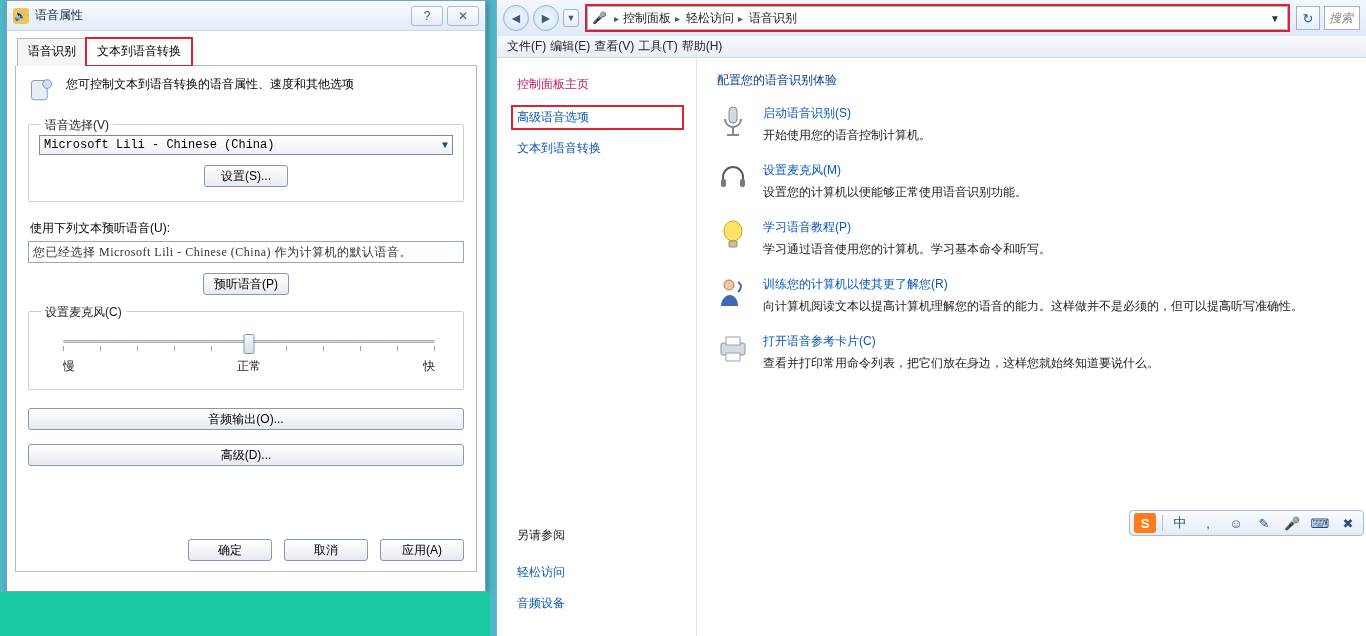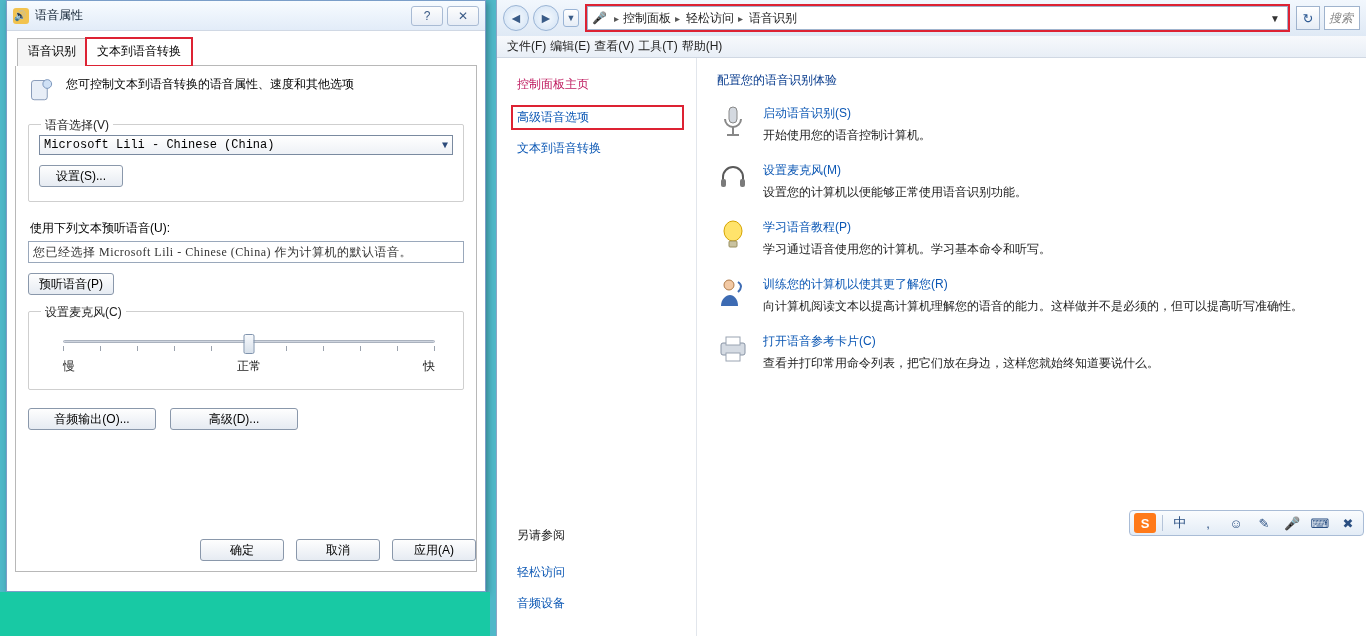--- a/index.html
+++ b/index.html
@@ -21,33 +21,33 @@
   .tab.highlight { outline: 2px solid #d23; outline-offset: -1px; }
   .tabcontent { border:1px solid #b8b8b8; border-top:none; padding: 10px 12px 34px; height: 506px; position:relative; background:#fff;}
 
   .intro { display:flex; align-items:flex-start; gap:10px; margin-bottom:18px; }
   .intro .glyph { width:28px; height:30px; }
 
   .group { border:1px solid #cfcfcf; border-radius:2px; padding: 10px 10px 14px; margin-bottom:18px; position: relative; }
   .group > .legend { position:absolute; top:-8px; left:12px; background:#fff; padding:0 4px; color:#222;}
   .combo { width:100%; height:20px; border:1px solid #7a8aa0; background: linear-gradient(#fff,#eef1f6); font-family:"Courier New",monospace; font-size:12px; padding:1px 4px; display:flex; align-items:center; justify-content:space-between;}
   .combo .arrow { font-size:10px; color:#2b4a7a;}
-  .btnrow { display:flex; justify-content:flex-start; margin-top:10px; }
+  .btnrow { display:flex; justify-content:center; margin-top:10px; }
   .btn { min-width: 84px; height:22px; border:1px solid #8a98ab; border-radius:3px; background:linear-gradient(#fefefe,#e6ebf2); padding: 0 10px; cursor:default; display:inline-flex; align-items:center; justify-content:center;}
   .btn.wide { min-width:128px; }
   .txtbox { width:100%; height:22px; border:1px solid #9aa8bb; background:#fff; padding:2px 4px; font-size:12px; font-family:"SimSun",serif; display:flex; align-items:center; color:#333; letter-spacing:0.5px;}
   .slider { position:relative; height:28px; margin:6px 18px 0 24px; }
   .slider .track { position:absolute; left:0; right:0; top:12px; height:3px; background:#cfd5df; border:1px solid #aab2be; border-radius:2px;}
   .slider .ticks { position:absolute; left:0; right:0; top:18px; display:flex; justify-content:space-between; }
   .slider .ticks span { width:1px; height:5px; background:#9aa2ad; }
   .slider .thumb { position:absolute; top:6px; left:50%; transform:translateX(-50%); width:11px; height:20px; background:linear-gradient(#f7f9fc,#d7e0ea); border:1px solid #7f93ad; border-radius:2px;}
   .sl-labels { display:flex; justify-content:space-between; margin:2px 18px 0 24px; color:#222;}
-  .pairbtns { display:flex; gap:14px; justify-content:flex-start; margin-top:8px; }
-
-  .dlg-footer { position:absolute; right:0; bottom:10px; display:flex; gap:12px; }
+  .pairbtns { display:flex; gap:14px; justify-content:center; margin-top:8px;flex-direction:column; }
+
+  .dlg-footer { position:absolute; right:12px; bottom:10px; display:flex; gap:12px; }
 
   
   .teal-strip { position:absolute; left:0; top:592px; width:490px; height:44px; background:#18c9a4; }
 
   
   .cpwin { position:absolute; left:496px; top:0; right:0; height:636px; background:#fff; border-left:1px solid #8aa5c6; }
   .cp-nav { height:36px; background:linear-gradient(#f2f7fd,#dfe9f5); display:flex; align-items:center; padding:0 6px; gap:4px; position:relative; }
   .navbtn { width:26px; height:26px; border-radius:50%; background:radial-gradient(#f7fbff,#cfe0f3); border:1px solid #9ab4d5; display:flex; align-items:center; justify-content:center; color:#3a5c88; font-size:14px; cursor:default;}
   .navbtn.small { width:16px; height:18px; border-radius:3px; background:linear-gradient(#fff,#e6edf6); font-size:9px;}
   .addrbar { flex:1; height:24px; border:1px solid #9fb3cd; background:#fff; display:flex; align-items:center; padding:0 4px; gap:6px; margin:0 4px;}

